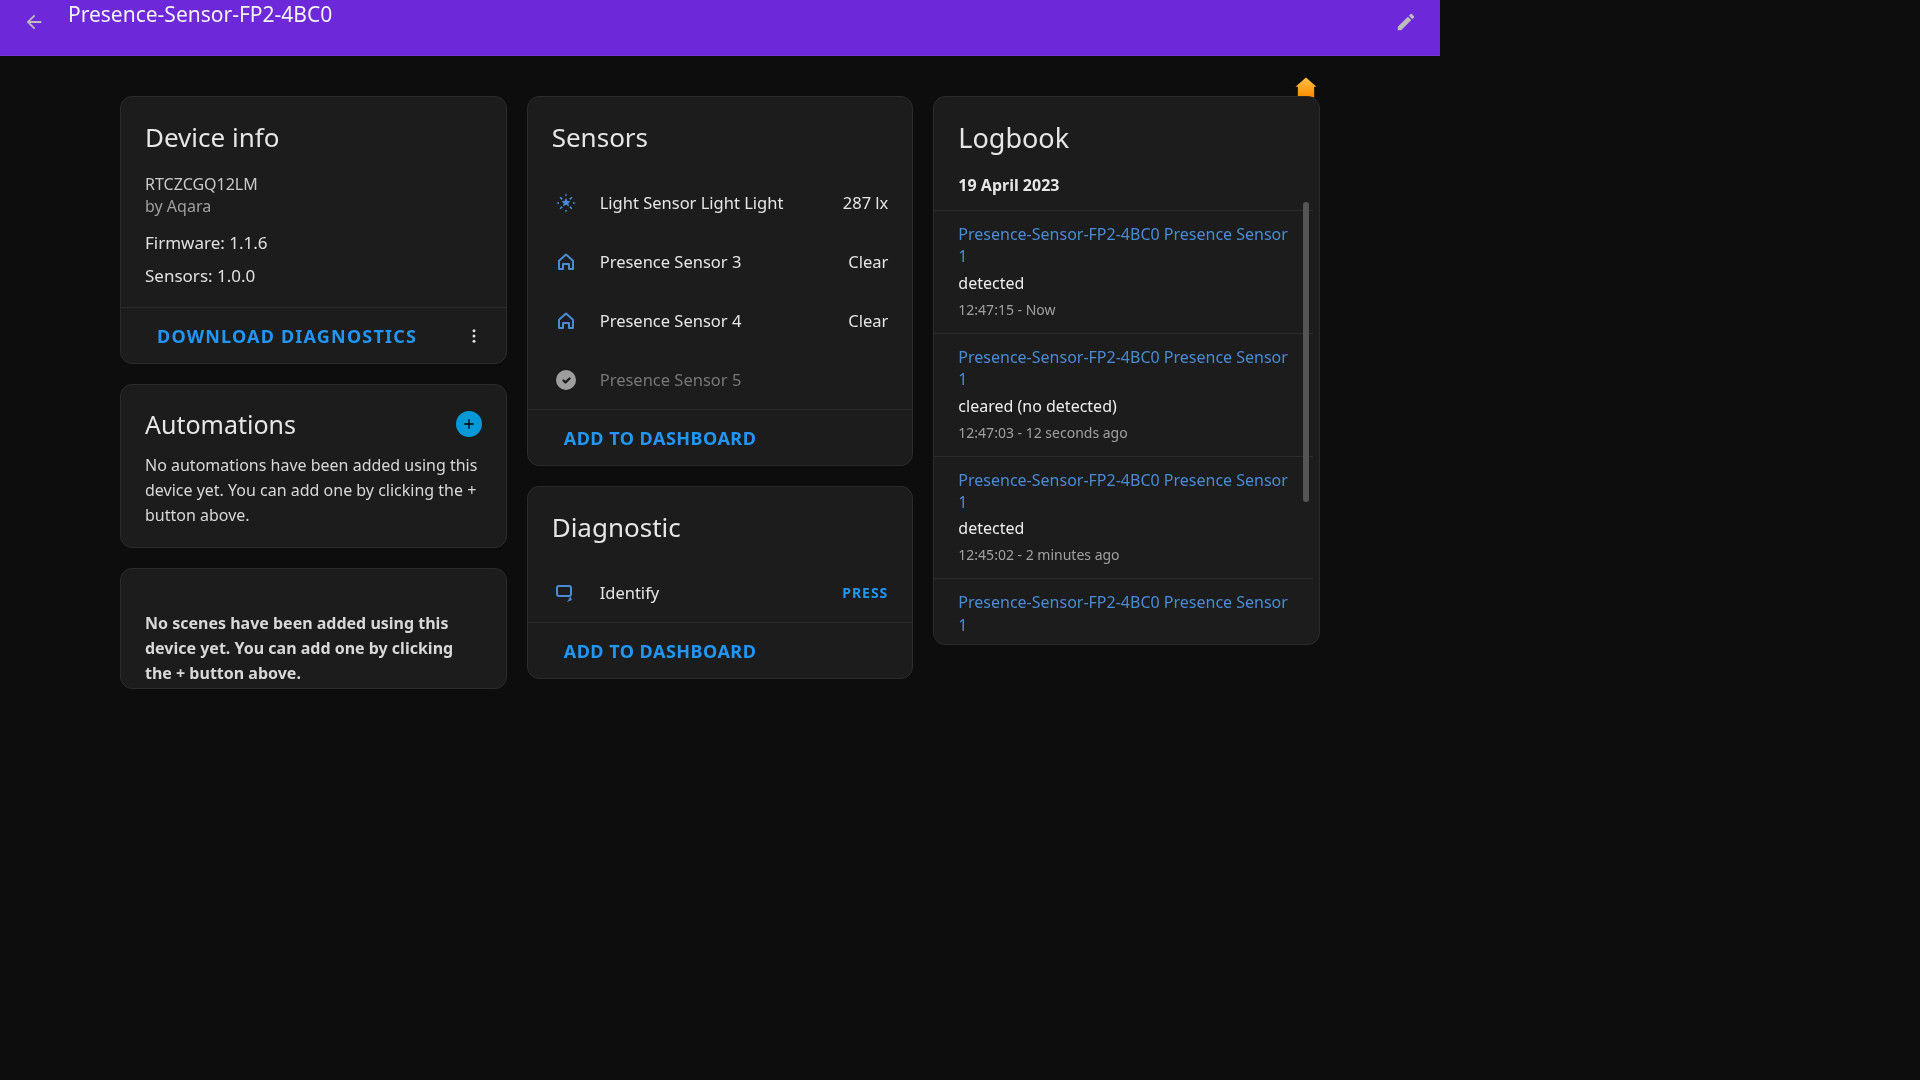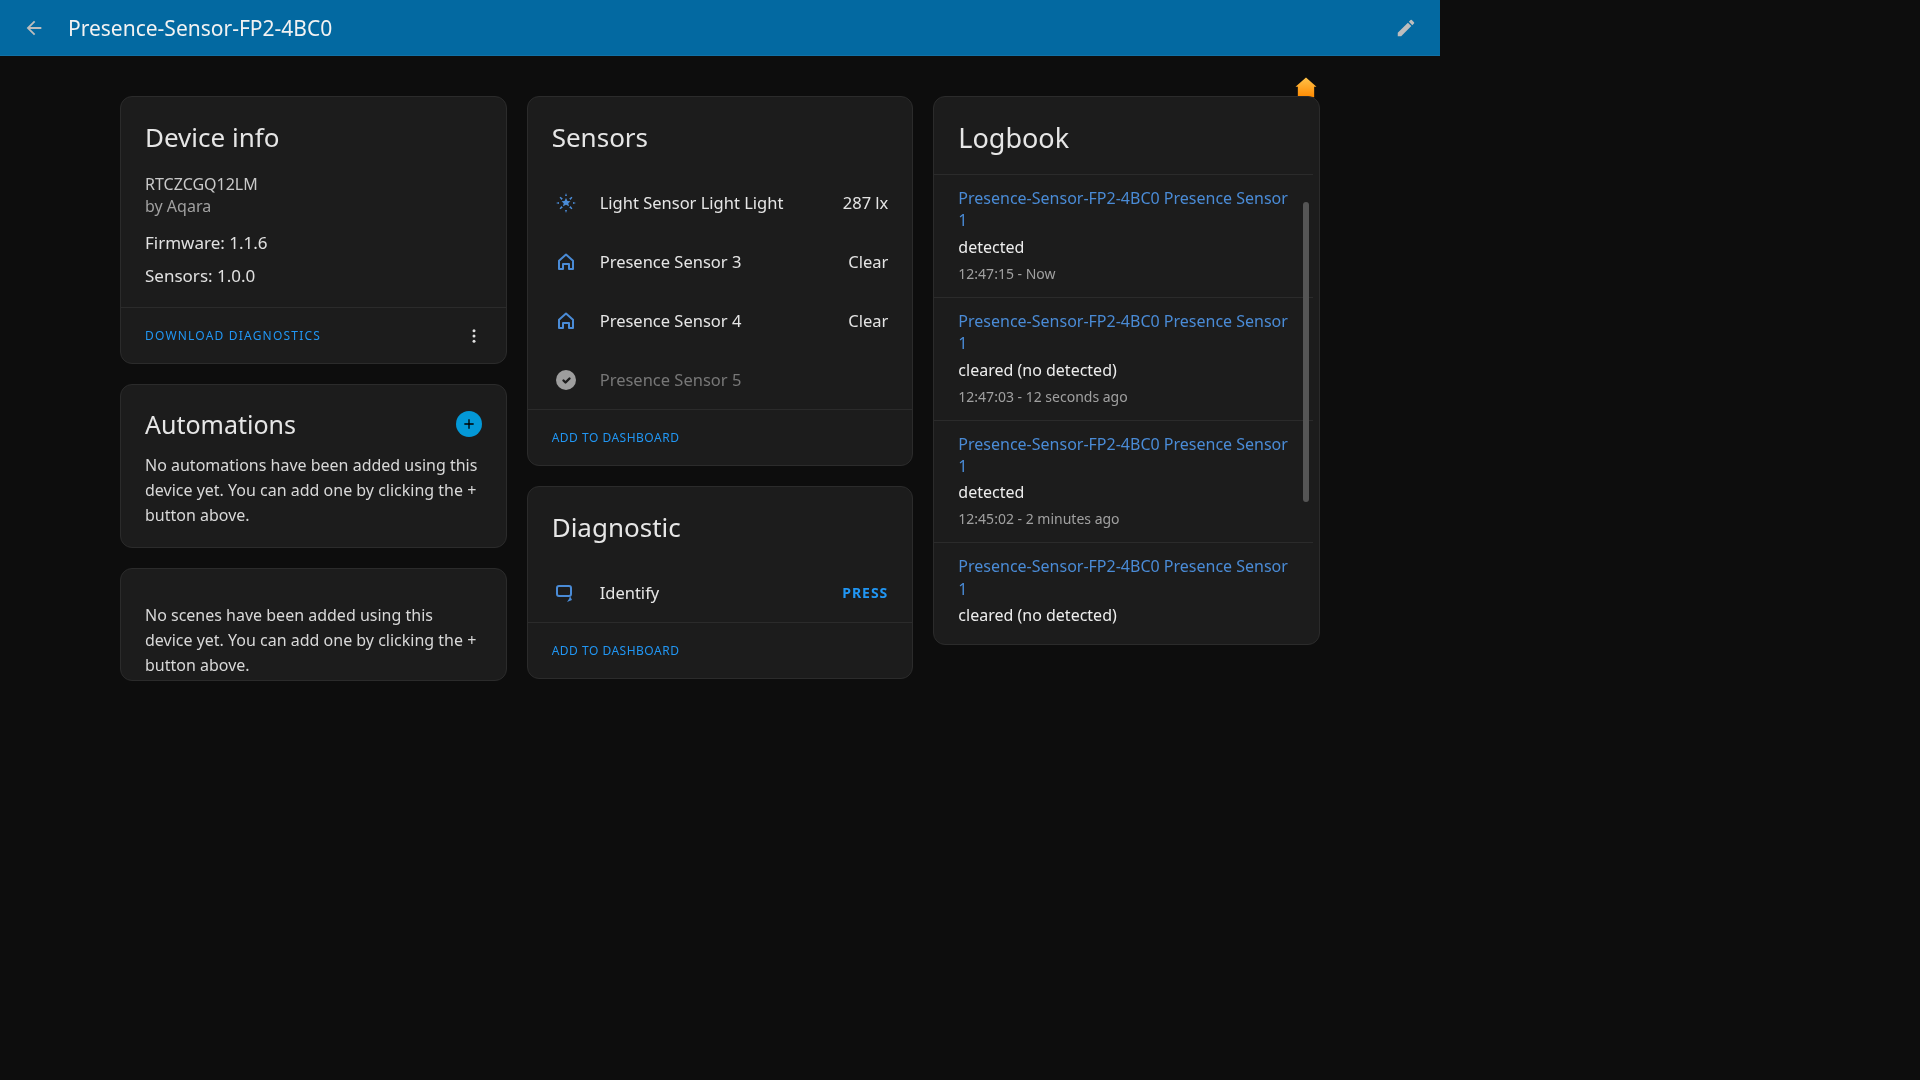--- a/index.html
+++ b/index.html
@@ -23,24 +23,24 @@
     font-family:system-ui,-apple-system,"Segoe UI",Roboto,Helvetica,Arial,sans-serif;
     font-size:15px;
     overflow:hidden;
     width:1440px;
     height:810px;
   }
   
   .topbar{
     height:var(--header-h);
     display:flex;
-    align-items:center;
+    align-items:flex-start;
     padding:0 12px;
     border-bottom:1px solid rgba(255,255,255,0.06);
-    background:#0369a1;
+    background:#6d28d9;
   }
   .topbar .back{width:44px;height:44px;display:flex;align-items:center;justify-content:center;margin-right:12px;cursor:pointer;border-radius:50%;}
   .topbar .title{font-size:21px;color:#f2f2f2;}
   .topbar .spacer{flex:1;}
   .topbar .edit{width:44px;height:44px;display:flex;align-items:center;justify-content:center;cursor:pointer;border-radius:50%;}
   .arrow-left-icon{width:22px;height:22px;fill:#bdbdbd;}
   .pencil-icon{width:22px;height:22px;fill:#bdbdbd;}
 
   .page{padding:40px 120px 0 120px;position:relative;}
   .house-corner{position:absolute;top:18px;right:120px;}
@@ -65,25 +65,26 @@
 
   .card-footer{
     border-top:1px solid var(--card-border);
     display:flex;
     align-items:center;
     padding:0 12px 0 24px;
     height:56px;
   }
   .footer-btn{
     color:var(--accent);
-    font-weight:400;
+    font-weight:700;
     letter-spacing:0.5px;
-    font-size:12px;
+    font-size:18px;
     cursor:pointer;
     text-transform:none;
+    margin-left:12px;
   }
   .footer-btn.spaced{letter-spacing:1.2px;}
   .kebab{margin-left:auto;width:40px;height:40px;display:flex;align-items:center;justify-content:center;cursor:pointer;border-radius:50%;}
   .kebab svg{width:18px;height:18px;fill:#e0e0e0;}
 
   .title-row{display:flex;align-items:center;justify-content:space-between;margin-bottom:8px;}
   .plus-circle{width:26px;height:26px;border-radius:50%;background:var(--accent-plus);display:flex;align-items:center;justify-content:center;cursor:pointer;flex-shrink:0;}
   .plus-circle svg{width:16px;height:16px;fill:#000;}
   .body-text{color:#d8d8d8;font-size:16px;line-height:1.55;margin:0;}
 
@@ -197,21 +198,21 @@
                   <path d="M11 5h2v6h6v2h-6v6h-2v-6H5v-2h6z"></path>
                 </svg>
             </div>
           </div>
           <p class="body-text" style="margin-top:12px;">No automations have been added using this device yet. You can add one by clicking the + button above.</p>
         </div>
       </div>
 
       <div class="card">
         <div class="card-inner" style="padding-bottom:2px;">
-          <p class="body-text" style="margin-top:12px;">No scenes have been added using this device yet. You can add one by clicking the + button above.</p>
+          <p class="body-text" style="margin-top:20px;font-weight:bold;">No scenes have been added using this device yet. You can add one by clicking the + button above.</p>
         </div>
       </div>
     </div>
 
     <div class="col">
       <div class="card">
         <div class="card-inner" style="padding-bottom:0;">
           <h2 class="card-title">Sensors</h2>
         </div>
         <div class="rows" id="sensor-rows">
@@ -277,20 +278,21 @@
         <div class="card-footer">
           <div class="footer-btn">ADD TO DASHBOARD</div>
         </div>
       </div>
     </div>
 
     <div class="col">
       <div class="card logbook">
         <h2>Logbook</h2>
         <div class="log-scroll">
+          <div class="log-date">19 April 2023</div>
           <div id="log-entries">
               <div class="log-entry">
                 <div class="link">Presence-Sensor-FP2-4BC0 Presence Sensor 1</div>
                 <div class="state">detected</div>
                 <div class="time">12:47:15 - Now</div>
               </div>
               <div class="log-entry">
                 <div class="link">Presence-Sensor-FP2-4BC0 Presence Sensor 1</div>
                 <div class="state">cleared (no detected)</div>
                 <div class="time">12:47:03 - 12 seconds ago</div>

